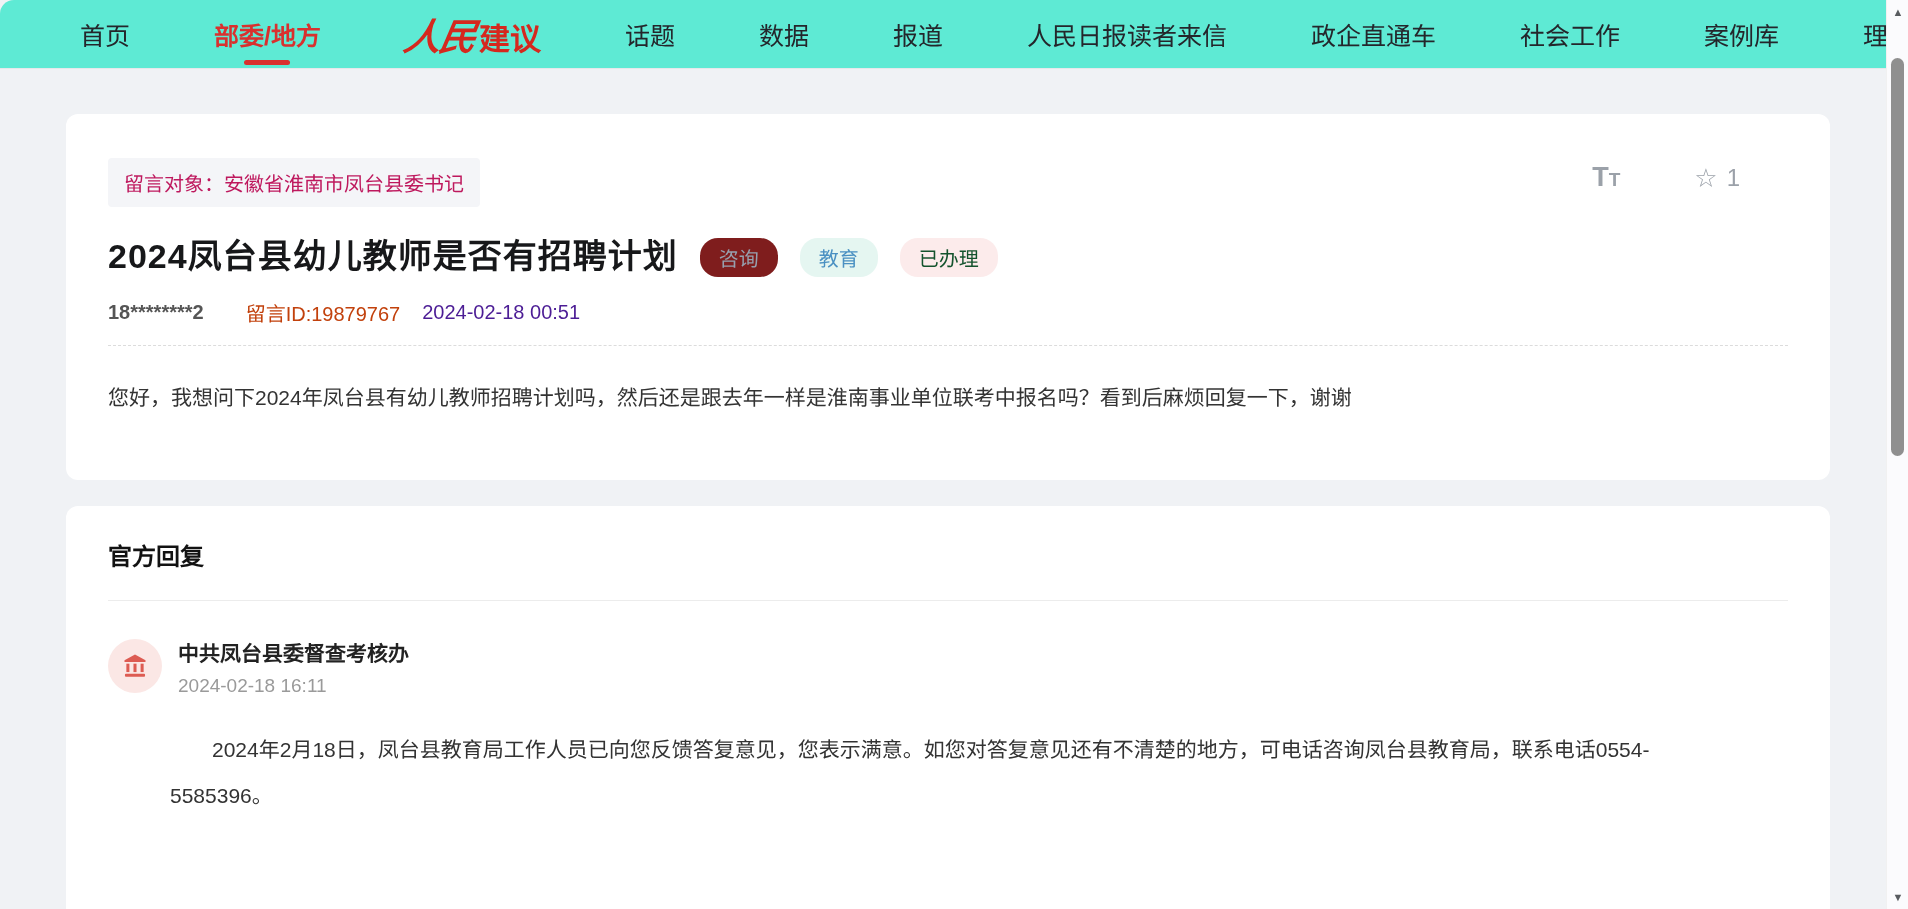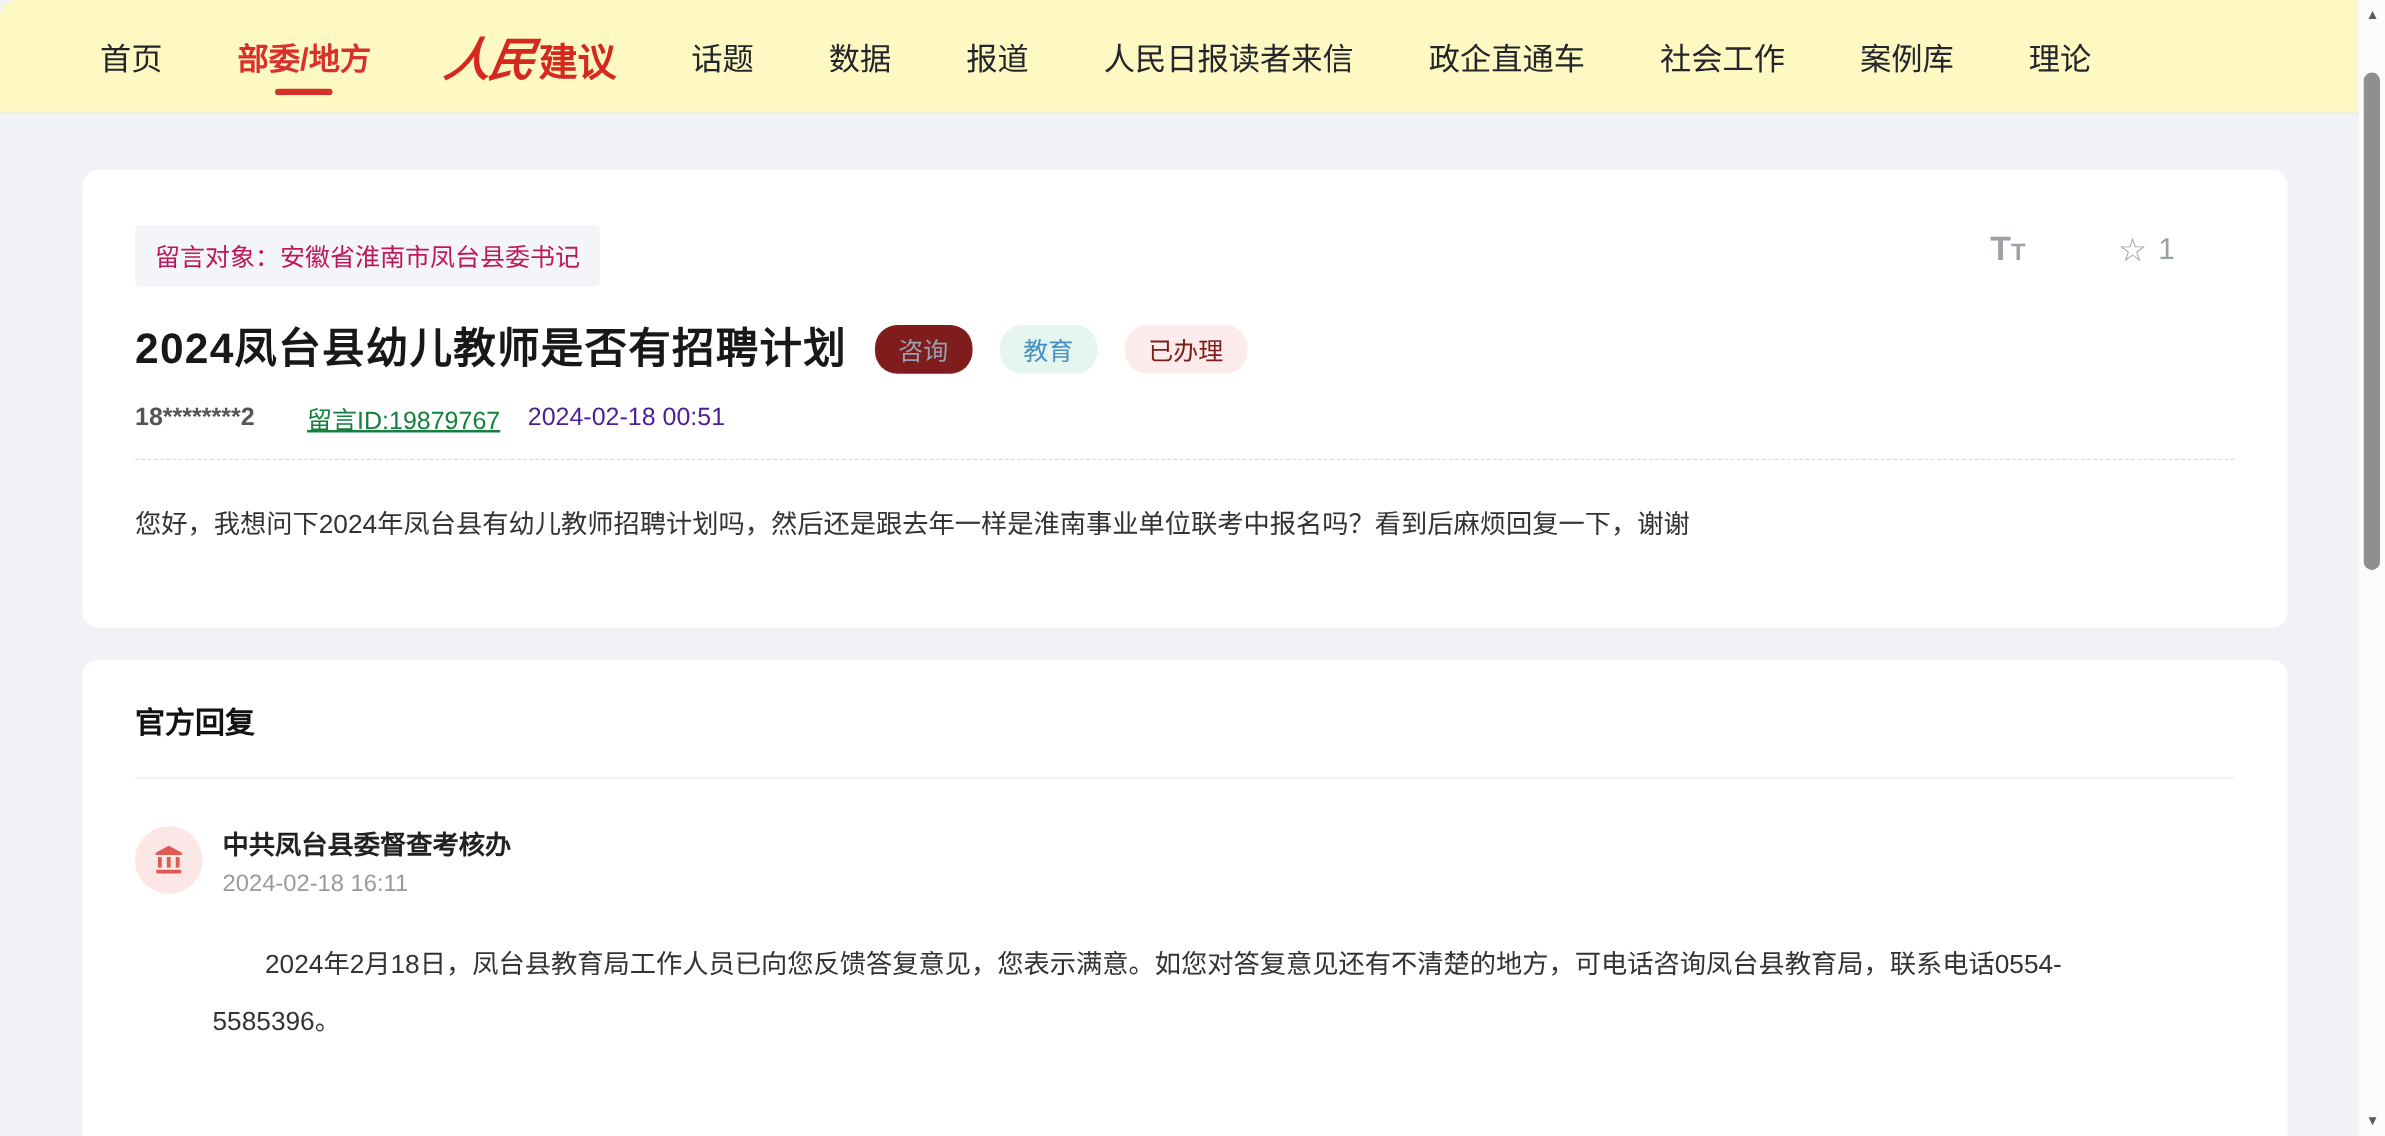--- a/index.html
+++ b/index.html
@@ -1,21 +1,21 @@
 <!DOCTYPE html>
 <html lang="zh-CN"><head>
 <meta charset="utf-8">
 <style>
   * { margin:0; padding:0; box-sizing:border-box; }
   html,body{ width:1908px; height:909px; overflow:hidden;
     font-family:"Liberation Sans","DejaVu Sans",sans-serif; background:#f0f2f5;}
 
   
-  .topnav{ height:90px; background:#fef9c3; display:flex; align-items:center;
-    gap:60px; padding:0 40px 0 80px; border-top-left-radius:14px;
+  .topnav{ height:68px; background:#5eead4; display:flex; align-items:center;
+    gap:84px; padding:0 40px 0 80px; border-top-left-radius:14px;
     box-shadow:0 1px 0 rgba(0,0,0,0.04); position:relative; z-index:2;}
   .nav-item{ font-size:25px; color:#24262b; cursor:pointer; position:relative;
     white-space:nowrap; padding:22px 0;}
   .nav-item.active{ color:#d9302e; font-weight:bold;}
   .nav-item.active .nav-underline{ position:absolute; left:50%; transform:translateX(-50%);
     bottom:9px; width:46px; height:5px; border-radius:3px; background:#d9302e;}
   .nav-logo{ display:flex; align-items:baseline; color:#d5281e; cursor:pointer; white-space:nowrap;}
   .nav-logo .logo-script{ font-size:37px; font-weight:800; font-style:italic;
     transform:skewX(-10deg); letter-spacing:-2px; font-family:"DejaVu Serif","Liberation Serif",serif;}
   .nav-logo .logo-bold{ font-size:31px; font-weight:800; margin-left:4px;}
@@ -27,32 +27,32 @@
   
   .card-message{ position:relative; padding:44px 42px 66px 42px;}
   .target-box{ display:inline-block; background:#f4f5f8; color:#be185d;
     font-size:20px; padding:10px 16px; border-radius:4px;}
   .title-row{ display:flex; align-items:center; margin-top:22px;}
   .msg-title{ font-size:34px; font-weight:700; color:#17181a; letter-spacing:1px;}
   .tag{ font-size:20px; border-radius:18px; padding:5px 19px; margin-left:22px;
     margin-top:8px; white-space:nowrap;}
   .tag-consult{ background:#7f1d1d; color:#97a0ae;}
   .tag-edu{ background:#e5f6f1; color:#4a90c2;}
-  .tag-done{ background:#fcebeb; color:#7f1d1d;}
+  .tag-done{ background:#fcebeb; color:#14532d;}
   .card-tools{ position:absolute; top:48px; right:90px; display:flex;
     align-items:center; gap:74px; color:#9ba1a9;}
   .fontsize-btn{ cursor:pointer; display:flex; align-items:baseline; font-weight:600;}
   .fontsize-btn .t-big{ font-size:27px;}
   .fontsize-btn .t-small{ font-size:19px;}
   .fav-btn{ cursor:pointer; display:flex; align-items:center; gap:9px;}
   .fav-btn .star{ font-size:26px; line-height:1;}
   .fav-btn .count{ font-size:24px;}
   .meta-row{ display:flex; align-items:center; margin-top:20px; font-size:20px;}
   .meta-user{ color:#555; font-weight:bold;}
-  .meta-id{ color:#15803d; margin-left:42px;text-decoration:underline;}
+  .meta-id{ color:#c2410c; margin-left:42px;}
   .meta-date{ color:#4c1d95; margin-left:22px;}
   .dash-divider{ border-top:1px dashed #dcdcdc; margin-top:18px;}
   .msg-body{ margin-top:36px; font-size:21px; color:#333; line-height:32px;}
 
   
   .card-reply{ margin-top:26px; padding:36px 42px 60px 42px; min-height:470px;}
   .reply-heading{ font-size:24px; font-weight:700; color:#121212; line-height:30px;}
   .solid-divider{ border-top:1px solid #ececec; margin-top:28px;}
   .reply-author-row{ display:flex; margin-top:38px;}
   .reply-avatar{ width:54px; height:54px; border-radius:50%; background:#fbe7e5;

